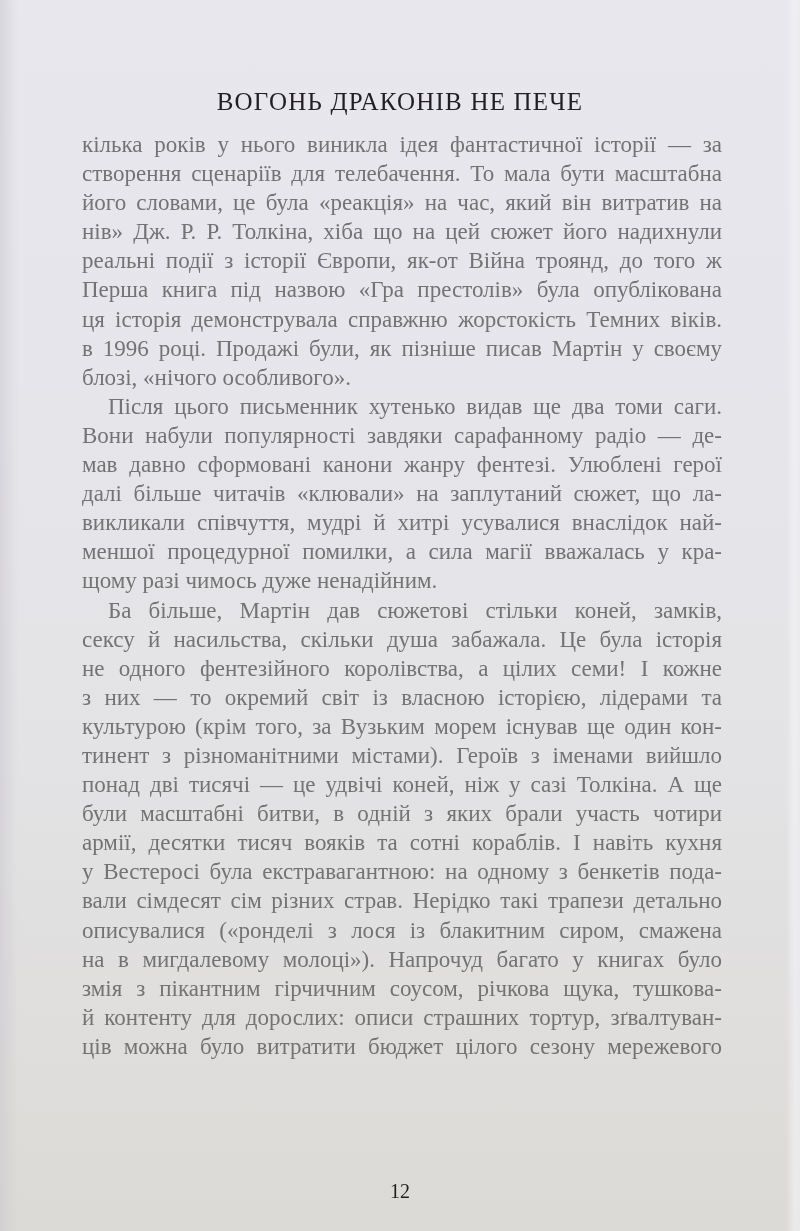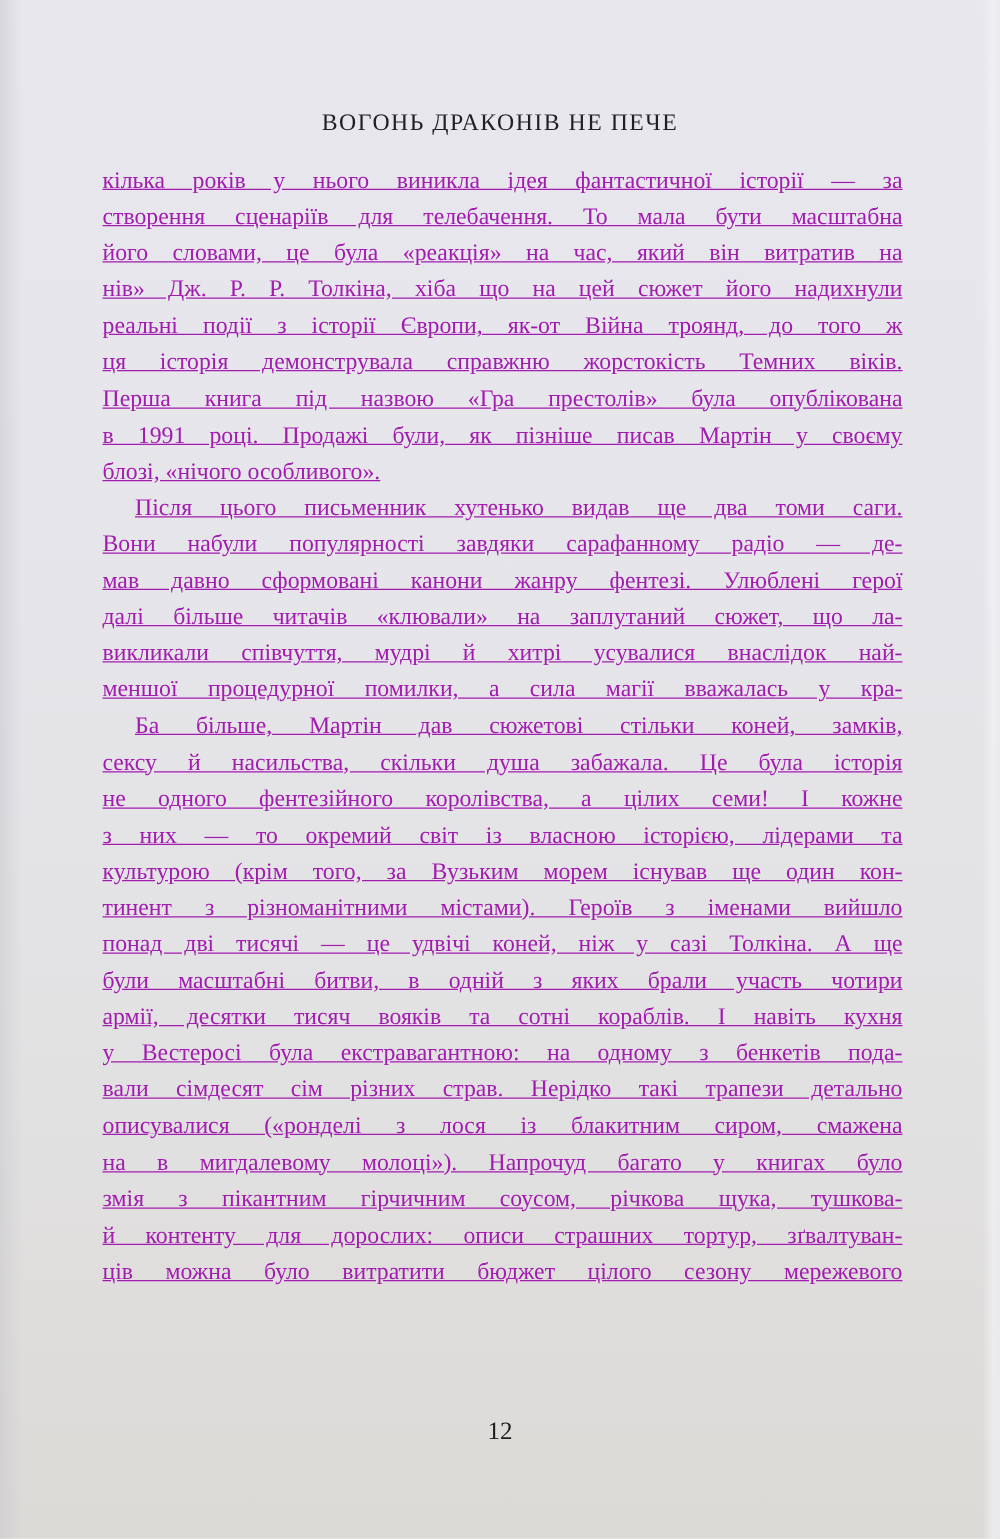--- a/index.html
+++ b/index.html
@@ -30,51 +30,50 @@
       width: 18px;
       height: 1231px;
       background: linear-gradient(90deg, rgba(200,198,204,0.5) 0%, rgba(255,255,255,0) 100%);
     }
     .running-head {
       position: absolute;
       top: 88px;
       left: 0;
       width: 800px;
       text-align: center;
-      font-size: 19px;
+      font-size: 25px;
       letter-spacing: 1.2px;
       color: #221f24;
       text-transform: uppercase;
     }
     .text-block {
       position: absolute;
       top: 130px;
       left: 82px;
       width: 640px;
-      font-size: 19px;
+      font-size: 23px;
       line-height: 29.1px;
-      color: #a21caf;
-      text-decoration: underline;
+      color: #737373;
     }
     .line {
       display: block;
       white-space: nowrap;
       text-align: justify;
       text-align-last: justify;
       height: 29.1px;
     }
     .line.indent {
       padding-left: 26px;
     }
     .line.last {
       text-align-last: left;
     }
     .page-number {
       position: absolute;
-      top: 1134px;
+      top: 1180px;
       left: 0;
       width: 800px;
       text-align: center;
       font-size: 20px;
       color: #1f1d20;
     }
   </style>
 </head>
 <body>
 
@@ -82,30 +81,31 @@
 <div class="page-edge-right"></div>
 
 <div class="running-head">Вогонь драконів не пече</div>
 
 <div class="text-block" id="text-block">
     <span class="line">кілька років у нього виникла ідея фантастичної історії — за</span>
     <span class="line">створення сценаріїв для телебачення. То мала бути масштабна</span>
     <span class="line">його словами, це була «реакція» на час, який він витратив на</span>
     <span class="line">нів» Дж. Р. Р. Толкіна, хіба що на цей сюжет його надихнули</span>
     <span class="line">реальні події з історії Європи, як-от Війна троянд, до того ж</span>
+    <span class="line">Перша книга під назвою «Гра престолів» була опублікована</span>
     <span class="line">ця історія демонструвала справжню жорстокість Темних віків.</span>
-    <span class="line">Перша книга під назвою «Гра престолів» була опублікована</span>
-    <span class="line">в 1991 році. Продажі були, як пізніше писав Мартін у своєму</span>
+    <span class="line">в 1996 році. Продажі були, як пізніше писав Мартін у своєму</span>
     <span class="line last">блозі, «нічого особливого».</span>
     <span class="line indent">Після цього письменник хутенько видав ще два томи саги.</span>
     <span class="line">Вони набули популярності завдяки сарафанному радіо — де-</span>
     <span class="line">мав давно сформовані канони жанру фентезі. Улюблені герої</span>
     <span class="line">далі більше читачів «клювали» на заплутаний сюжет, що ла-</span>
     <span class="line">викликали співчуття, мудрі й хитрі усувалися внаслідок най-</span>
     <span class="line">меншої процедурної помилки, а сила магії вважалась у кра-</span>
+    <span class="line last">щому разі чимось дуже ненадійним.</span>
     <span class="line indent">Ба більше, Мартін дав сюжетові стільки коней, замків,</span>
     <span class="line">сексу й насильства, скільки душа забажала. Це була історія</span>
     <span class="line">не одного фентезійного королівства, а цілих семи! І кожне</span>
     <span class="line">з них — то окремий світ із власною історією, лідерами та</span>
     <span class="line">культурою (крім того, за Вузьким морем існував ще один кон-</span>
     <span class="line">тинент з різноманітними містами). Героїв з іменами вийшло</span>
     <span class="line">понад дві тисячі — це удвічі коней, ніж у сазі Толкіна. А ще</span>
     <span class="line">були масштабні битви, в одній з яких брали участь чотири</span>
     <span class="line">армії, десятки тисяч вояків та сотні кораблів. І навіть кухня</span>
     <span class="line">у Вестеросі була екстравагантною: на одному з бенкетів пода-</span>

